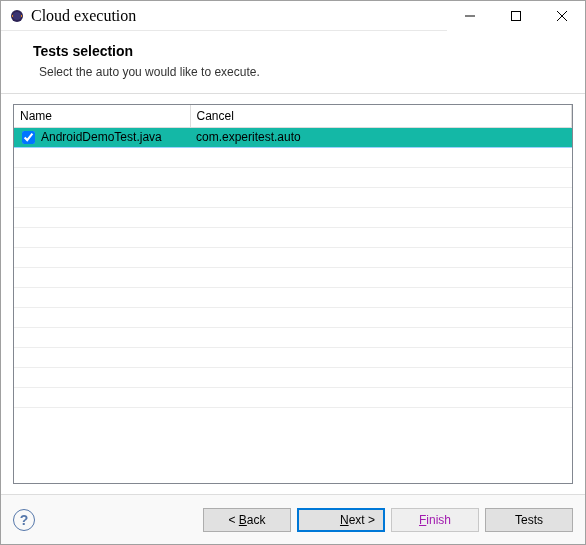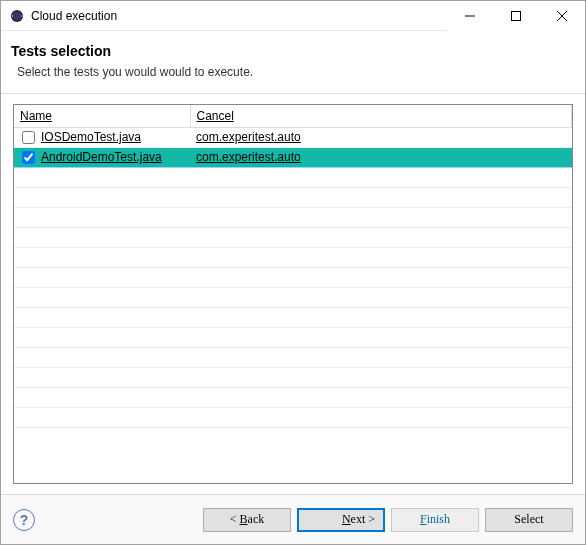--- a/index.html
+++ b/index.html
@@ -1,42 +1,42 @@
 <!DOCTYPE html>
 <html><head>
   <meta charset="utf-8">
   <style>
     * { box-sizing: border-box; margin: 0; padding: 0; }
     body { font-family: "Segoe UI", Tahoma, sans-serif; font-size: 12px; background: #fff; width: 586px; height: 545px; overflow: hidden; }
     .window { width: 586px; height: 545px; border: 1px solid #a0a0a0; display: flex; flex-direction: column; background: #fff; }
     .titlebar { height: 30px; display: flex; align-items: center; background: #fff; border-bottom: 1px solid #e8e8e8; }
     .titlebar-icon { width: 16px; height: 16px; margin: 0 6px 0 8px; }
-    .titlebar-title { flex: 0 0 auto; font-size: 12px; color: #000; }
+    .titlebar-title { flex: 0 0 auto; font-size: 16px; color: #000; font-family: Liberation Serif, serif; }
     .titlebar-spacer { flex: 1; }
     .win-btn { width: 46px; height: 30px; display: flex; align-items: center; justify-content: center; background: #fff; }
     .win-btn svg { width: 10px; height: 10px; }
-    .header-area { padding: 12px 14px 14px 10px; border-bottom: 1px solid #ddd; background: #fff; }
+    .header-area { padding: 12px 14px 14px 32px; border-bottom: 1px solid #ddd; background: #fff; }
     .header-title { font-size: 14px; font-weight: bold; color: #000; }
     .header-sub { font-size: 12px; color: #333; margin-top: 6px; margin-left: 6px; }
-    .content { flex: 1; padding: 10px 12px; display: flex; text-decoration: underline; }
+    .content { flex: 1; padding: 10px 12px; display: flex; }
     .table-container { flex: 1; border: 1px solid #828790; background: #fff; overflow: auto; }
     table { width: 100%; border-collapse: collapse; font-size: 12px; }
     thead th { text-align: left; font-weight: normal; padding: 3px 6px; background: #fff; border-bottom: 1px solid #dcdcdc; border-right: 1px solid #dcdcdc; height: 22px; }
     tbody td { padding: 2px 6px; border-bottom: 1px solid #ededed; height: 20px; vertical-align: middle; }
     tbody tr.selected td { background: #14b8a6; border-top: 1px solid #99d1ff; border-bottom: 1px solid #99d1ff; }
     .name-cell { display: flex; align-items: center; gap: 6px; }
     .name-cell input[type=checkbox] { width: 13px; height: 13px; margin-left: 2px; }
     .col-name { width: 176px; }
     .col-pkg { }
     .empty-row td { border-bottom: 1px solid #ededed; }
     .footer { height: 50px; border-top: 1px solid #ddd; display: flex; align-items: center; padding: 0 12px; gap: 6px; background: #f9f9f9; }
     .help-icon { width: 22px; height: 22px; border: 1.5px solid #5577aa; border-radius: 50%; display: flex; align-items: center; justify-content: center; color: #5577aa; font-weight: bold; font-size: 14px; }
     .footer-spacer { flex: 1; }
-    .btn { min-width: 88px; height: 24px; border: 1px solid #adadad; background: #e1e1e1; font-size: 12px; font-family: Liberation Serif, serif; padding: 0 8px; }
-    .btn:disabled { color: #0369a1; background: #efefef; border-color: #c8c8c8; }
+    .btn { min-width: 88px; height: 24px; border: 1px solid #adadad; background: #e1e1e1; font-size: 12px; font-family: Liberation Sans, sans-serif; padding: 0 8px; }
+    .btn:disabled { color: #a21caf; background: #efefef; border-color: #c8c8c8; }
     .btn.default { border: 2px solid #0078d7; background: #e1e1e1; text-align: right; }
     .mnemonic { text-decoration: underline; }
   </style>
 </head>
 <body>
 
 <div class="window">
   <div class="titlebar">
     <span class="titlebar-icon">
       <svg viewBox="0 0 16 16">
@@ -60,42 +60,33 @@
     <div class="win-btn close">
       <svg viewBox="0 0 10 10">
           <line x1="0" y1="0" x2="10" y2="10" stroke="#000" stroke-width="1"></line>
           <line x1="10" y1="0" x2="0" y2="10" stroke="#000" stroke-width="1"></line>
         </svg>
     </div>
   </div>
 
   <div class="header-area">
     <div class="header-title">Tests selection</div>
-    <div class="header-sub">Select the tests you would would to execute.</div>
+    <div class="header-sub">Select the auto you would like to execute.</div>
   </div>
 
   <div class="content">
     <div class="table-container">
       <table>
         <thead>
           <tr>
             <th class="col-name">Name</th>
             <th class="col-pkg">Cancel</th>
           </tr>
         </thead>
         <tbody id="tbody">
-            <tr>
-              <td>
-                <div class="name-cell">
-                  <input type="checkbox" style="">
-                  <span>IOSDemoTest.java</span>
-                </div>
-              </td>
-              <td>com.experitest.auto</td>
-            </tr>
             <tr class="selected">
               <td>
                 <div class="name-cell">
                   <input type="checkbox" checked="" style="">
                   <span>AndroidDemoTest.java</span>
                 </div>
               </td>
               <td>com.experitest.auto</td>
             </tr>
             <tr class="empty-row">
@@ -156,15 +147,15 @@
   </div>
 
   <div class="footer">
     <div class="help-icon">
       <span>?</span>
     </div>
     <div class="footer-spacer"></div>
     <button class="btn"><span>&lt; </span><span class="mnemonic">B</span><span>ack</span></button>
     <button class="btn default"><span class="mnemonic">N</span><span>ext &gt;</span></button>
     <button class="btn" disabled=""><span class="mnemonic">F</span><span>inish</span></button>
-    <button class="btn">Select</button>
+    <button class="btn">Tests</button>
   </div>
 </div>
 
 </body></html>

